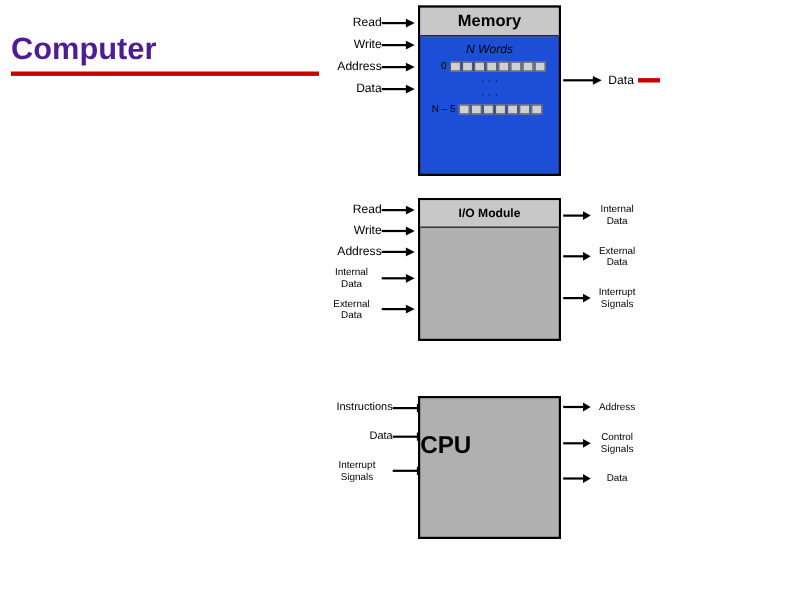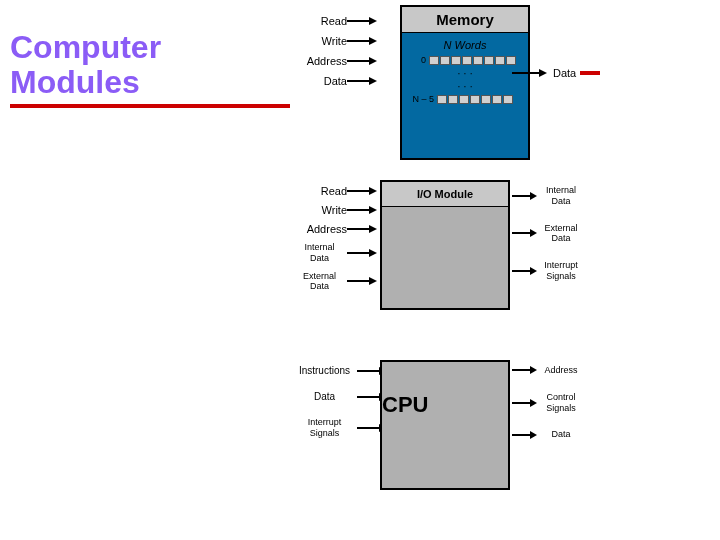--- a/index.html
+++ b/index.html
@@ -21,23 +21,23 @@
       width: 310px;
       height: 540px;
     }
 
     .title-box {
       position: absolute;
       left: 10px;
       top: 30px;
     }
     .title-box h1 {
-      font-size: 32px;
+      font-size: 28px;
       font-weight: bold;
-      color: #8b5cf6;
+      color: #4c1d95;
       line-height: 1.1;
     }
     .title-underline {
       width: 280px;
       height: 4px;
       background: #cc0000;
       margin-top: 4px;
     }
 
     
@@ -99,22 +99,21 @@
       border-bottom: 4px solid transparent;
     }
 
     .memory-box {
       position: absolute;
       left: 88px;
       top: 0px;
       width: 130px;
       height: 155px;
       border: 2px solid #000;
-      background: #0369a1;
-      margin-left: 20px;
+      background: #1d4ed8;
     }
     .memory-title {
       text-align: center;
       font-size: 15px;
       font-weight: bold;
       background: #c8c8c8;
       border-bottom: 1px solid #000;
       padding: 4px 0;
     }
     .memory-content {
@@ -327,21 +326,21 @@
       left: 0;
       top: 5px;
     }
     .cpu-input-row {
       display: flex;
       align-items: center;
       margin-bottom: 14px;
     }
     .cpu-input-label {
       width: 65px;
-      text-align: center;
+      text-align: right;
       font-size: 10px;
       line-height: 1.2;
     }
     .cpu-input-label-small {
       width: 65px;
       text-align: center;
       font-size: 9px;
       line-height: 1.2;
     }
 
@@ -365,21 +364,20 @@
       line-height: 1.2;
     }
   </style>
 </head>
 <body>
 
 <div class="left-panel">
   <div class="title-box">
     <h1>
       <span>Computer</span><br>
-      <span>Modules</span>
     </h1>
     <div class="title-underline"></div>
   </div>
 </div>
 
 <div class="right-panel">
 
   <div class="memory-section">
 
     <div class="memory-inputs">

